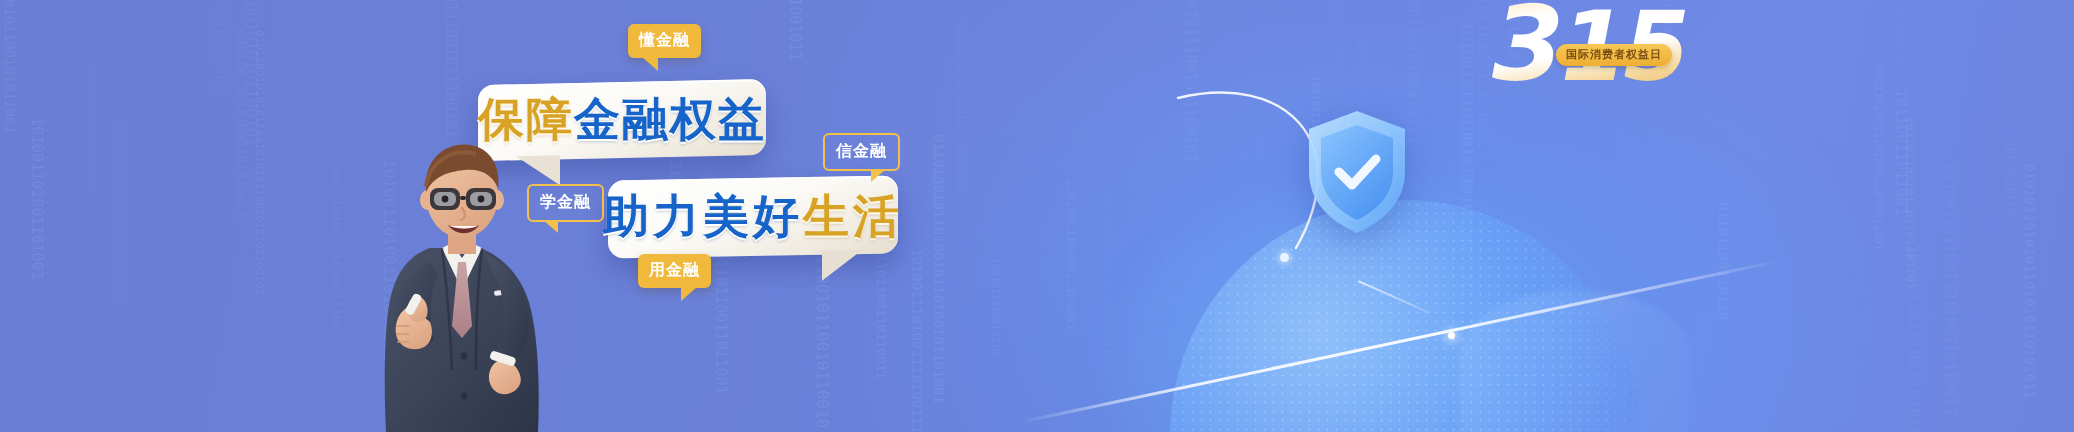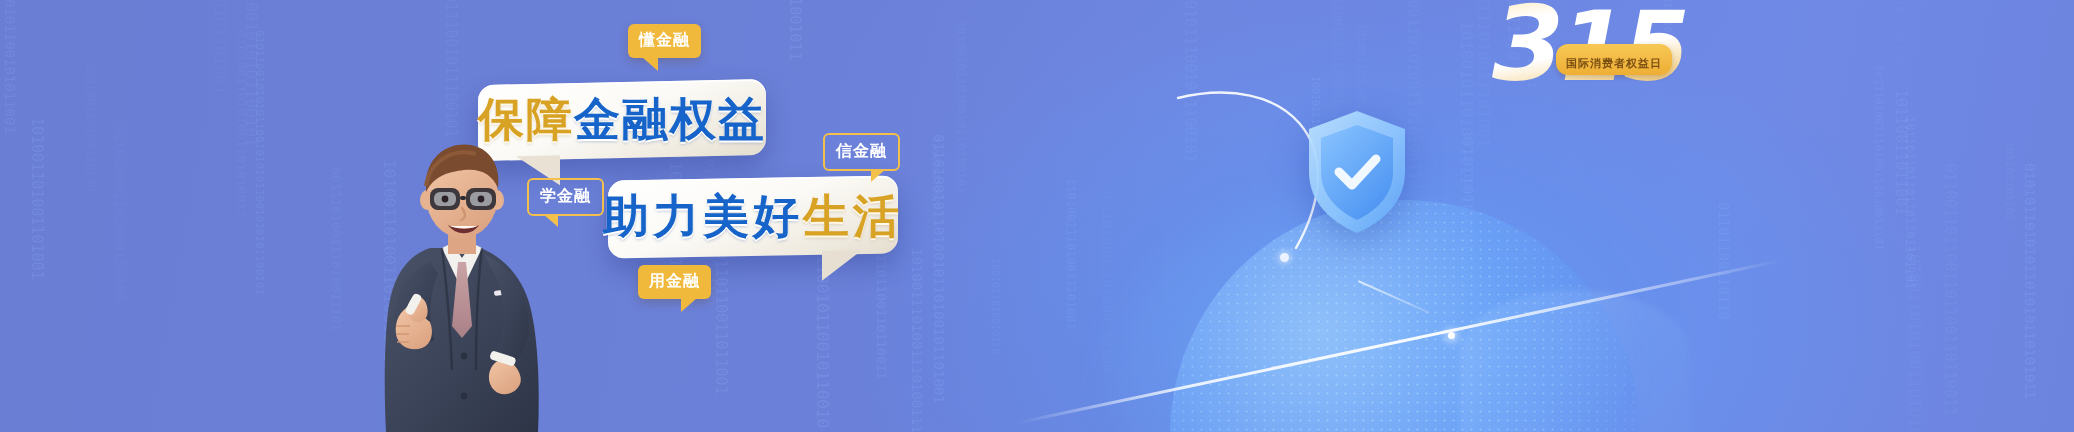--- a/index.html
+++ b/index.html
@@ -76,21 +76,21 @@
     font-size:96px;font-weight:700;font-style:italic;letter-spacing:-4px;
     background:linear-gradient(170deg,#ffe6b4 0%,#ffffff 24%,#ffffff 55%,#f5d79a 78%,#e8b761 100%);
     -webkit-background-clip:text;background-clip:text;color:transparent;
     text-shadow:0 2px 0 rgba(215,160,60,.0);
     line-height:1;
   }
   .logo315 .num .three{font-size:104px;}
   .pill{
     position:absolute;left:64px;top:50px;
     background:linear-gradient(180deg,#f7c856 0%,#eeae34 100%);
-    border-radius:12px;padding:12px 10px 4px;
+    border-radius:12px;padding:3px 10px 4px;
     color:#7b4f12;font-size:11px;font-weight:700;letter-spacing:1px;
     white-space:nowrap;
     box-shadow:0 2px 5px rgba(90,60,10,.25);
   }
 
   
   .bubble{
     position:absolute;
     background:linear-gradient(160deg,#ffffff 0%,#fbfaf6 46%,#efeadf 80%,#e4ddcf 100%);
     border-radius:16px;
@@ -126,23 +126,23 @@
   }
   .tag.filled{background:#f0b93c;box-shadow:0 4px 10px rgba(90,60,10,.22);}
   .tag.filled::after{content:"";position:absolute;width:0;height:0;border-style:solid;}
   .tag.outline{background:transparent;border:2px solid #f2c04b;}
   .tag.outline::after{content:"";position:absolute;width:0;height:0;border-style:solid;}
 
   .tag-dong{left:628px;top:24px;}
   .tag-dong::after{left:14px;bottom:-13px;border-width:14px 0 0 16px;border-color:#f0b93c transparent transparent transparent;}
   .tag-xin{left:823px;top:133px;}
   .tag-xin::after{right:12px;bottom:-13px;border-width:13px 15px 0 0;border-color:#f2c04b transparent transparent transparent;}
-  .tag-xue{left:527px;top:178px;}
+  .tag-xue{left:527px;top:184px;}
   .tag-xue::after{left:14px;bottom:-13px;border-width:13px 0 0 15px;border-color:#f2c04b transparent transparent transparent;}
-  .tag-yong{left:638px;top:265px;}
+  .tag-yong{left:638px;top:254px;}
   .tag-yong::after{right:14px;bottom:-13px;border-width:14px 16px 0 0;border-color:#f0b93c transparent transparent transparent;}
 
   
   .character{position:absolute;left:372px;top:130px;width:180px;height:302px;}
 </style>
 </head>
 <body>
 
 <div class="banner">
 

